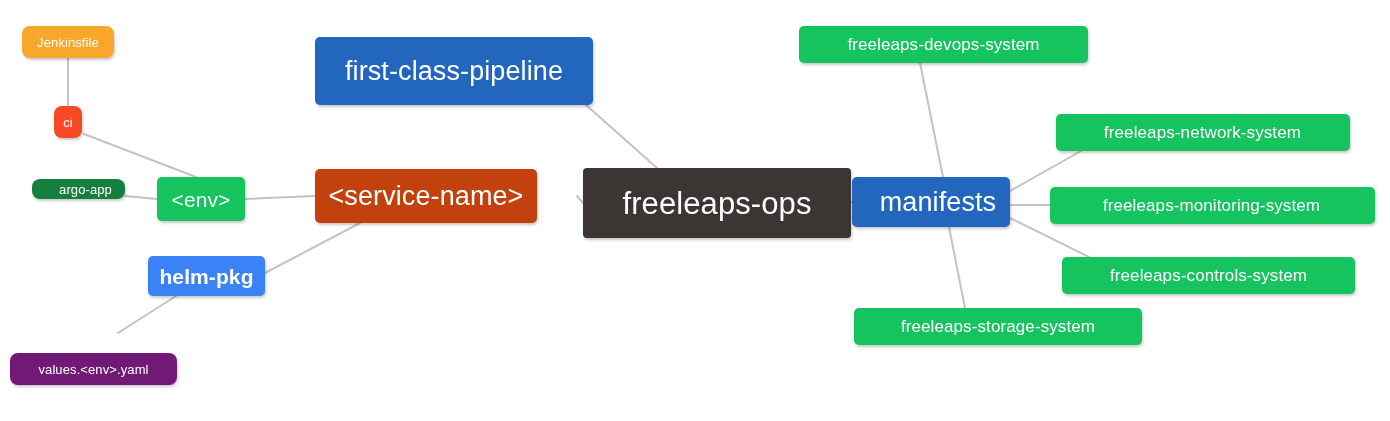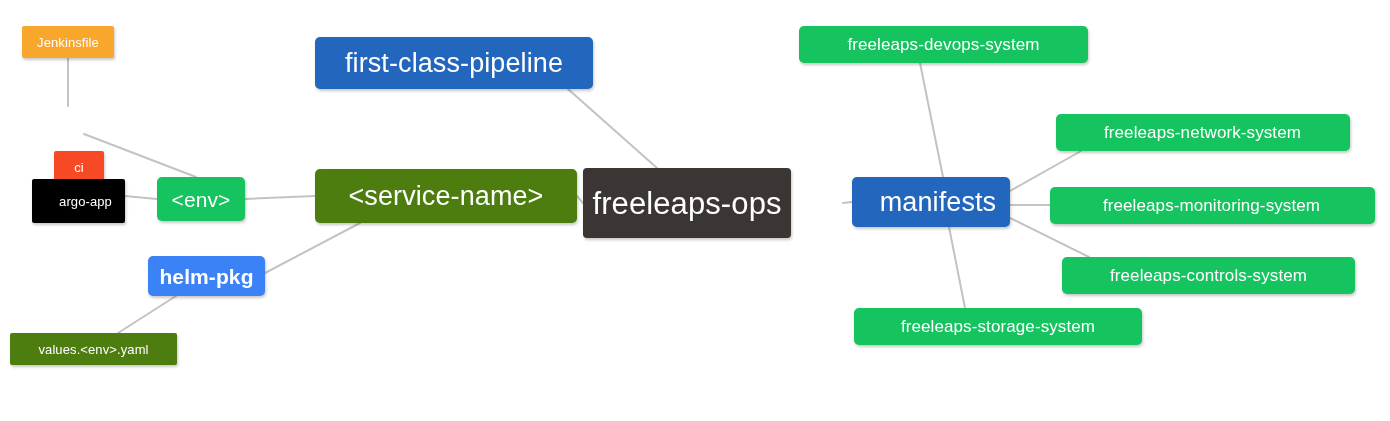--- a/index.html
+++ b/index.html
@@ -43,21 +43,21 @@
   }
   .node-label {
     display: block;
     white-space: nowrap;
   }
   
   .lvl-root   { font-size: 31px; border-radius: 4px; }
   .lvl-1      { font-size: 27px; border-radius: 5px; }
   .lvl-2      { font-size: 21px; border-radius: 5px; }
   .lvl-3      { font-size: 17px; border-radius: 5px; }
-  .lvl-4      { font-size: 13px; border-radius: 2px; }
+  .lvl-4      { font-size: 13px; border-radius: 8px; }
 </style>
 </head>
 <body>
 
 <div id="mindmap-canvas">
 
   <svg id="edge-layer" viewBox="0 0 1390 421" width="1390" height="421" xmlns="http://www.w3.org/2000/svg">
       <line x1="583" y1="203" x2="577" y2="196" stroke="#c3c3c3" stroke-width="2" stroke-linecap="round"></line>
       <line x1="657" y1="168" x2="568" y2="89" stroke="#c3c3c3" stroke-width="2" stroke-linecap="round"></line>
       <line x1="843" y1="203" x2="852" y2="202" stroke="#c3c3c3" stroke-width="2" stroke-linecap="round"></line>
@@ -68,48 +68,48 @@
       <line x1="68" y1="106" x2="68" y2="58" stroke="#c3c3c3" stroke-width="2" stroke-linecap="round"></line>
       <line x1="176" y1="296" x2="118" y2="333" stroke="#c3c3c3" stroke-width="2" stroke-linecap="round"></line>
       <line x1="943" y1="177" x2="920" y2="63" stroke="#c3c3c3" stroke-width="2" stroke-linecap="round"></line>
       <line x1="1010" y1="191" x2="1081" y2="151" stroke="#c3c3c3" stroke-width="2" stroke-linecap="round"></line>
       <line x1="1010" y1="205" x2="1050" y2="205" stroke="#c3c3c3" stroke-width="2" stroke-linecap="round"></line>
       <line x1="1010" y1="218" x2="1089" y2="257" stroke="#c3c3c3" stroke-width="2" stroke-linecap="round"></line>
       <line x1="949" y1="227" x2="965" y2="308" stroke="#c3c3c3" stroke-width="2" stroke-linecap="round"></line>
     </svg>
 
   <div id="node-layer">
-      <div class="node lvl-root" style="left: 583px; top: 168px; width: 208px; height: 70px; background: rgb(59, 54, 51);">
+      <div class="node lvl-root" style="left: 583px; top: 168px; width: 268px; height: 70px; background: rgb(59, 54, 51);">
         <span class="node-label">freeleaps-ops</span>
       </div>
-      <div class="node lvl-1" style="left: 315px; top: 169px; width: 262px; height: 54px; background: #4d7c0f;">
+      <div class="node lvl-1" style="left: 315px; top: 169px; width: 222px; height: 54px; background: #c2410c;">
         <span class="node-label">&lt;service-name&gt;</span>
       </div>
-      <div class="node lvl-1" style="left: 315px; top: 37px; width: 278px; height: 52px; background: rgb(35, 102, 190);">
+      <div class="node lvl-1" style="left: 315px; top: 37px; width: 278px; height: 68px; background: rgb(35, 102, 190);">
         <span class="node-label">first-class-pipeline</span>
       </div>
       <div class="node lvl-1" style="left: 852px; top: 177px; width: 158px; height: 50px; background: rgb(35, 102, 190); padding-left: 24px;">
         <span class="node-label">manifests</span>
       </div>
       <div class="node lvl-2" style="left: 157px; top: 177px; width: 88px; height: 44px; background: rgb(22, 196, 95);">
         <span class="node-label">&lt;env&gt;</span>
       </div>
       <div class="node lvl-2" style="left: 148px; top: 256px; width: 117px; height: 40px; background: #3b82f6; font-weight: bold;">
         <span class="node-label">helm-pkg</span>
       </div>
       <div class="node lvl-4" style="left: 22px; top: 26px; width: 92px; height: 32px; background: rgb(249, 167, 44);">
         <span class="node-label">Jenkinsfile</span>
       </div>
-      <div class="node lvl-4" style="left: 54px; top: 106px; width: 50px; height: 32px; background: rgb(247, 74, 36); margin-top: 45px;">
+      <div class="node lvl-4" style="left: 54px; top: 106px; width: 28px; height: 32px; background: rgb(247, 74, 36);">
         <span class="node-label">ci</span>
       </div>
-      <div class="node lvl-4" style="left: 32px; top: 179px; width: 93px; height: 44px; background: #000000; padding-left: 24px;">
+      <div class="node lvl-4" style="left: 32px; top: 179px; width: 93px; height: 20px; background: #15803d; padding-left: 24px;">
         <span class="node-label">argo-app</span>
       </div>
-      <div class="node lvl-4" style="left: 10px; top: 333px; width: 167px; height: 32px; background: #4d7c0f;">
+      <div class="node lvl-4" style="left: 10px; top: 353px; width: 167px; height: 32px; background: #701a75;">
         <span class="node-label">values.&lt;env&gt;.yaml</span>
       </div>
       <div class="node lvl-3" style="left: 799px; top: 26px; width: 289px; height: 37px; background: rgb(22, 196, 95); padding-left: 10px;">
         <span class="node-label">freeleaps-devops-system</span>
       </div>
       <div class="node lvl-3" style="left: 1056px; top: 114px; width: 294px; height: 37px; background: rgb(22, 196, 95); padding-left: 9px;">
         <span class="node-label">freeleaps-network-system</span>
       </div>
       <div class="node lvl-3" style="left: 1050px; top: 187px; width: 325px; height: 37px; background: rgb(22, 196, 95); padding-left: 8px;">
         <span class="node-label">freeleaps-monitoring-system</span>

